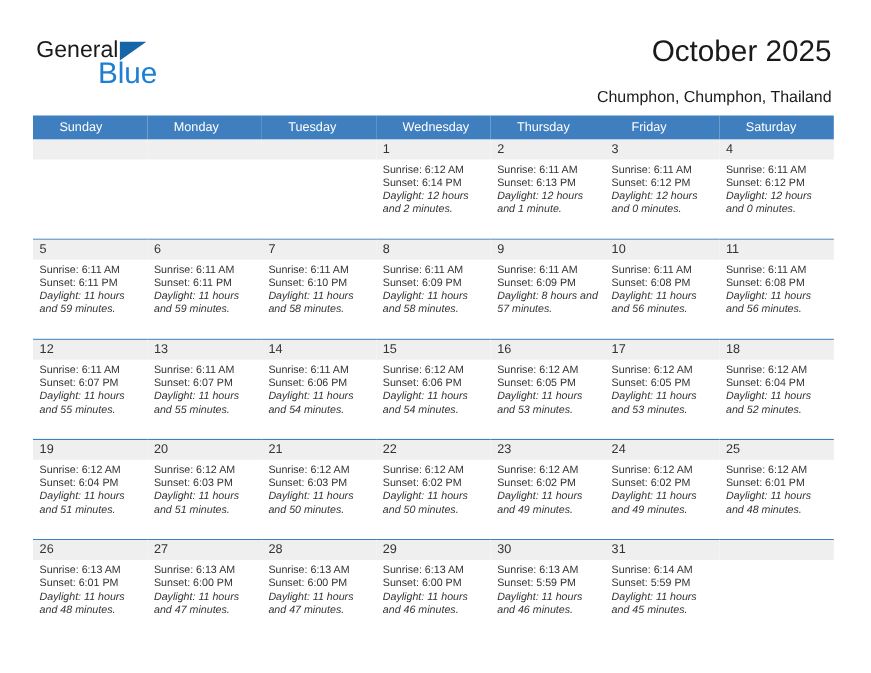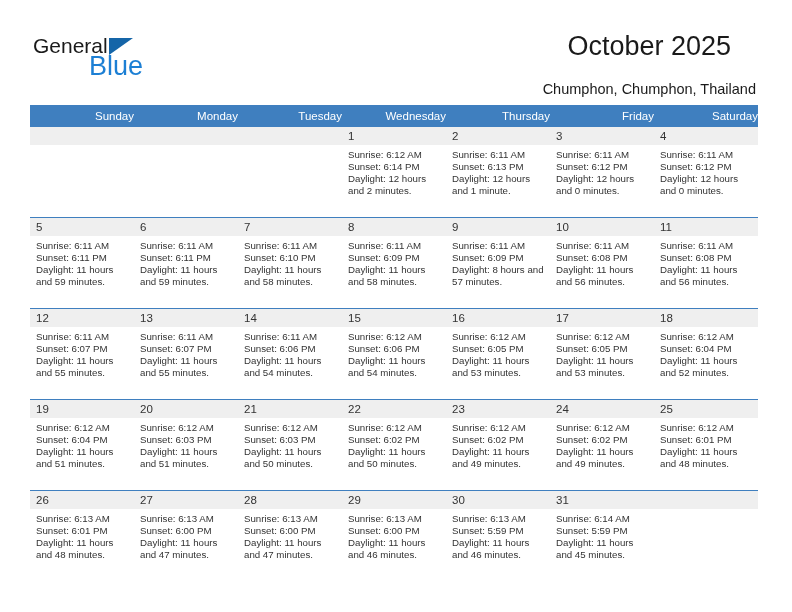--- a/index.html
+++ b/index.html
@@ -67,21 +67,20 @@
     position: absolute;
     right: 36px;
     top: 30px;
     text-align: right;
   }
   .month-title {
     font-size: 27px;
     color: #1a1a1a;
     line-height: 33px;
     white-space: nowrap;
-    text-align: center;
   }
   .location {
     font-size: 14.5px;
     color: #1a1a1a;
     line-height: 20px;
     margin-top: 16px;
     white-space: nowrap;
   }
 
   
@@ -91,22 +90,22 @@
     top: 105px;
     width: 728px;
     border-collapse: collapse;
     table-layout: fixed;
   }
   .calendar th {
     background: #3f7fbf;
     color: #ffffff;
     font-size: 11.5px;
     font-weight: normal;
-    text-align: right;
-    padding: 5px 0 5px 6px;
+    text-align: left;
+    padding: 5px 0 5px 24px;
     height: 10px;
     border: none;
   }
   .calendar td {
     vertical-align: top;
     padding: 0;
     border: none;
     width: 104px;
     height: 90px;
     background: #ffffff;
@@ -137,20 +136,21 @@
     padding: 4px 5px 0 6px;
     font-size: 9.7px;
     line-height: 12.1px;
     color: #333333;
   }
   .info div {
     white-space: nowrap;
   }
   .info .daylight-wrap {
     white-space: normal;
+    font-style: italic;
   }
 </style>
 </head>
 <body>
 
 <div class="page">
 
   <div class="header">
     <div class="logo">
       <span class="logo-general">General</span>

